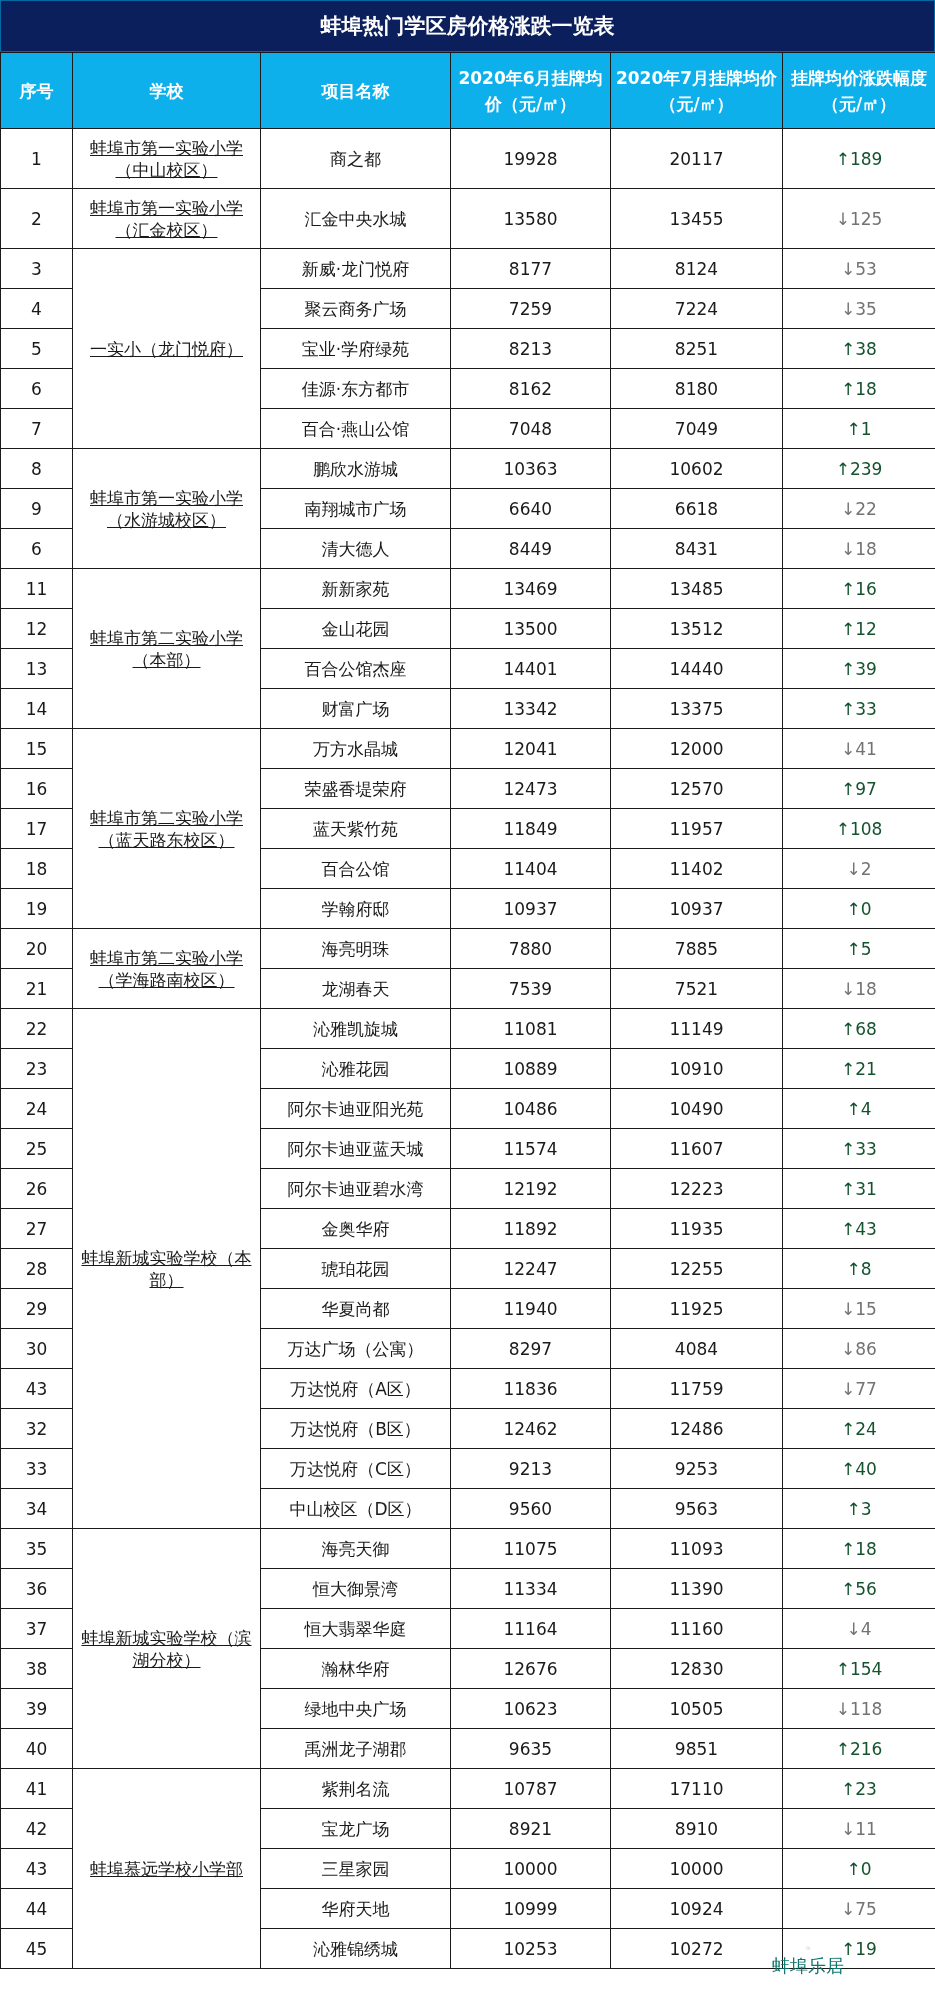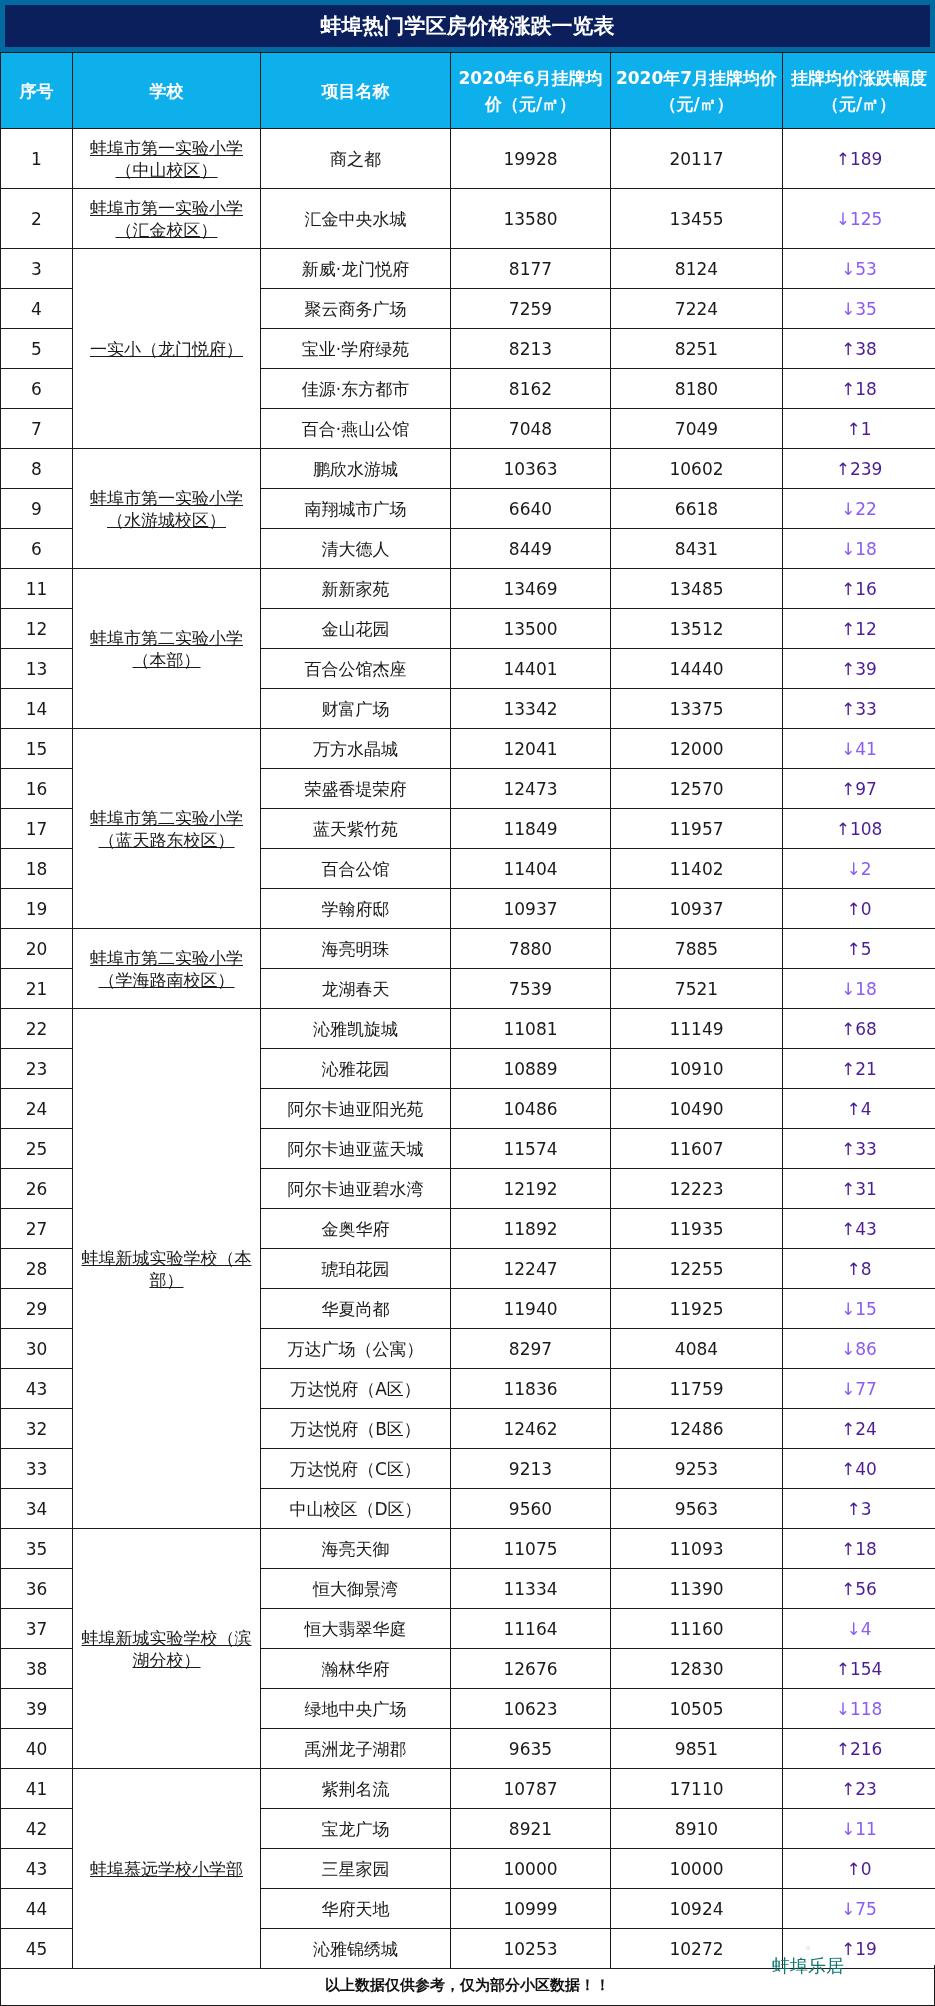--- a/index.html
+++ b/index.html
@@ -2,39 +2,39 @@
 <html><head>
 <meta charset="utf-8">
 <style>
   html, body { margin: 0; padding: 0; background: #ffffff; }
   body { width: 935px; height: 2006px; overflow: hidden; font-family: "DejaVu Sans", "Liberation Sans", sans-serif; }
   #sheet { position: relative; width: 935px; height: 2006px; }
   .title-bar {
     position: absolute; left: 0; top: 0; width: 935px; height: 52px;
     background: #0b1f5c; color: #ffffff; font-weight: bold; font-size: 21px;
     display: flex; align-items: center; justify-content: center; box-sizing: border-box;
-    border: 5px solid #0369a1;
+    border: 1px solid #0369a1;
   }
   table.grid {
     position: absolute; left: 0; top: 52px; width: 935px;
     border-collapse: collapse; table-layout: fixed;
   }
   table.grid th, table.grid td {
     border: 1.5px solid #1a1a1a; text-align: center; vertical-align: middle;
     padding: 0 4px; box-sizing: border-box;
   }
   table.grid th {
     background: #0eb0ec; color: #ffffff; font-weight: bold; font-size: 17px;
     height: 76px; line-height: 26px;
   }
   table.grid td { font-size: 17px; color: #1a1a1a; height: 40px; line-height: 22px; background: #ffffff; }
   table.grid tr.tall td { height: 60px; }
   td.school { font-size: 17px; line-height: 28px; text-decoration: underline; }
-  td.chg.up { color: #4c1d95; }
-  td.chg.down { color: #8b5cf6; }
+  td.chg.up { color: #14532d; }
+  td.chg.down { color: #737373; }
   .footer {
     position: absolute; left: 0; top: 1965px; width: 935px; height: 41px;
     border: 1.5px solid #1a1a1a; border-top: none; box-sizing: border-box;
     display: flex; align-items: center; justify-content: center;
     font-weight: bold; font-size: 15px; color: #111;
   }
   .watermark {
     position: absolute; left: 772px; top: 1946px; height: 32px;
     display: flex; align-items: center; gap: 4px; color: #0f766e; font-size: 18px; flex-direction: column;
   }
@@ -395,14 +395,13 @@
   </table>
 
   <div class="watermark">
     <svg class="wm-icon" viewBox="0 0 24 20">
       <ellipse cx="9" cy="8" rx="8" ry="6.5" fill="none" stroke="#b0b0b0" stroke-width="1.2"></ellipse>
       <ellipse cx="16" cy="13" rx="6.5" ry="5" fill="none" stroke="#b0b0b0" stroke-width="1.2"></ellipse>
     </svg>
     <span>蚌埠乐居</span>
   </div>
 
-  <div class="footer">以上数据仅供参考，仅为部分小区数据！！</div>
 </div>
 
 </body></html>

